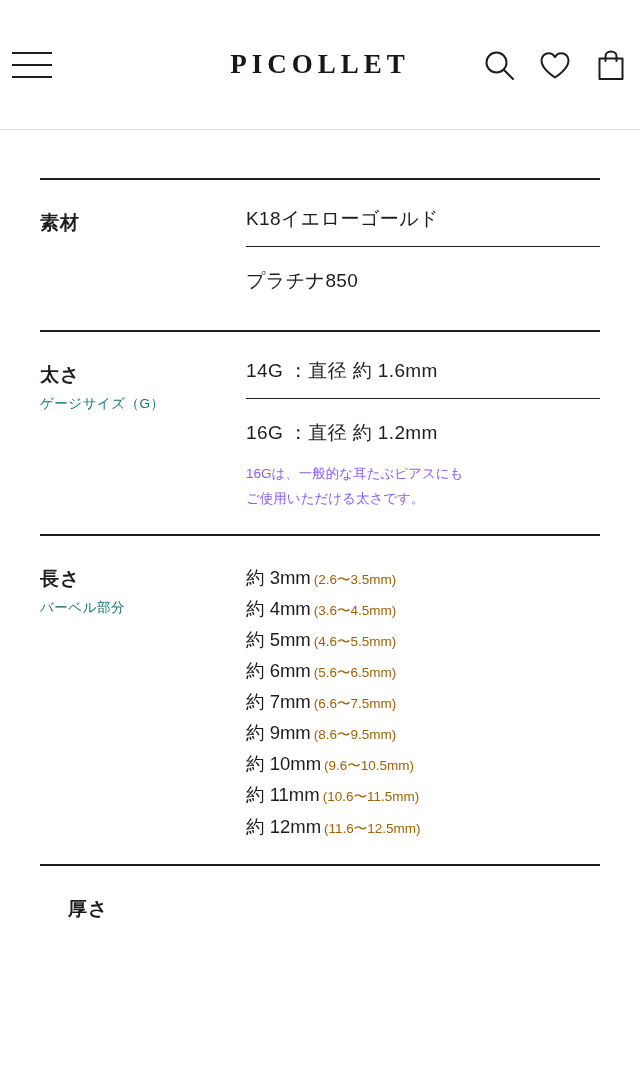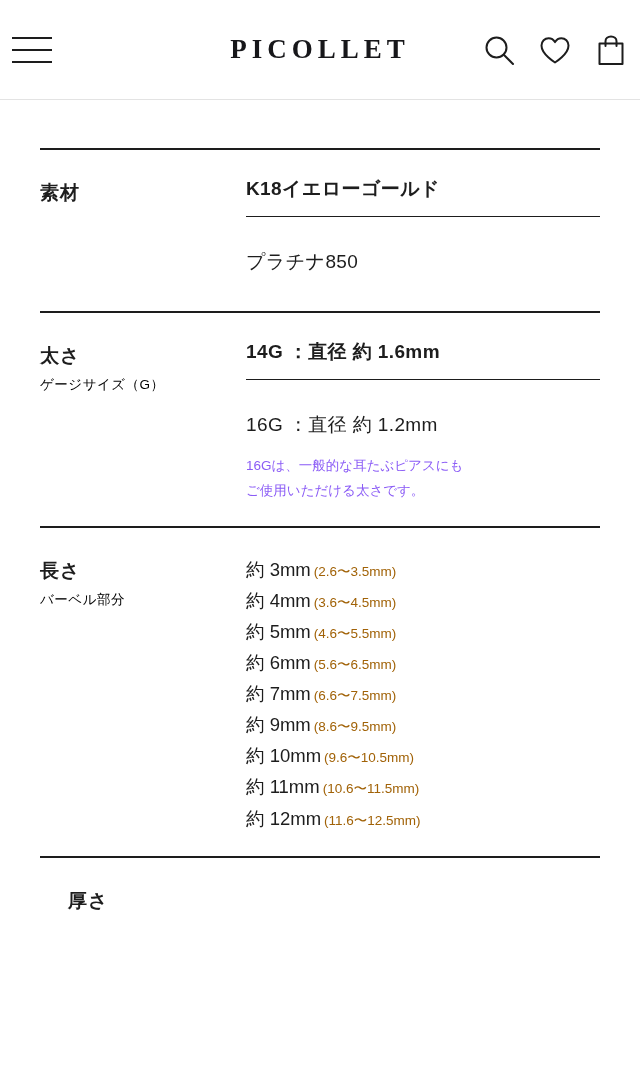--- a/index.html
+++ b/index.html
@@ -8,21 +8,21 @@
     width: 640px; height: 1080px;
     background: #ffffff;
     font-family: "Liberation Sans", "DejaVu Sans", sans-serif;
     color: #1d1d1d;
     overflow: hidden;
   }
 
   
   .header {
     position: relative;
-    height: 100px;
+    height: 130px;
     border-bottom: 1px solid #e3e3e3;
     display: flex;
     align-items: center;
     padding: 0 12px;
   }
   .hamburger {
     width: 40px; height: 26px;
     display: flex; flex-direction: column; justify-content: space-between;
     cursor: pointer;
   }
@@ -74,35 +74,34 @@
     font-size: 19px;
     font-weight: 700;
     letter-spacing: 1px;
     color: #1d1d1d;
     display: block;
   }
   .row-label .sub {
     display: block;
     margin-top: 7px;
     font-size: 13.5px;
-    color: #000000;
+    color: #0f766e;
     letter-spacing: 0.5px;
   }
   .row-values { flex: 1 1 auto; }
 
   .val-line {
     font-size: 19px;
     color: #1d1d1d;
     letter-spacing: 0.4px;
     padding-bottom: 14px;
   }
   .val-line.divided {
     border-bottom: 1.5px solid #1d1d1d;
-    margin-bottom: 32px;
-    font-weight: bold;
+    margin-bottom: 21px;
   }
   .val-note {
     font-size: 13.5px;
     color: #8b5cf6;
     line-height: 1.85;
     margin-top: 2px;
   }
 
   .len-line {
     font-size: 18.5px;

